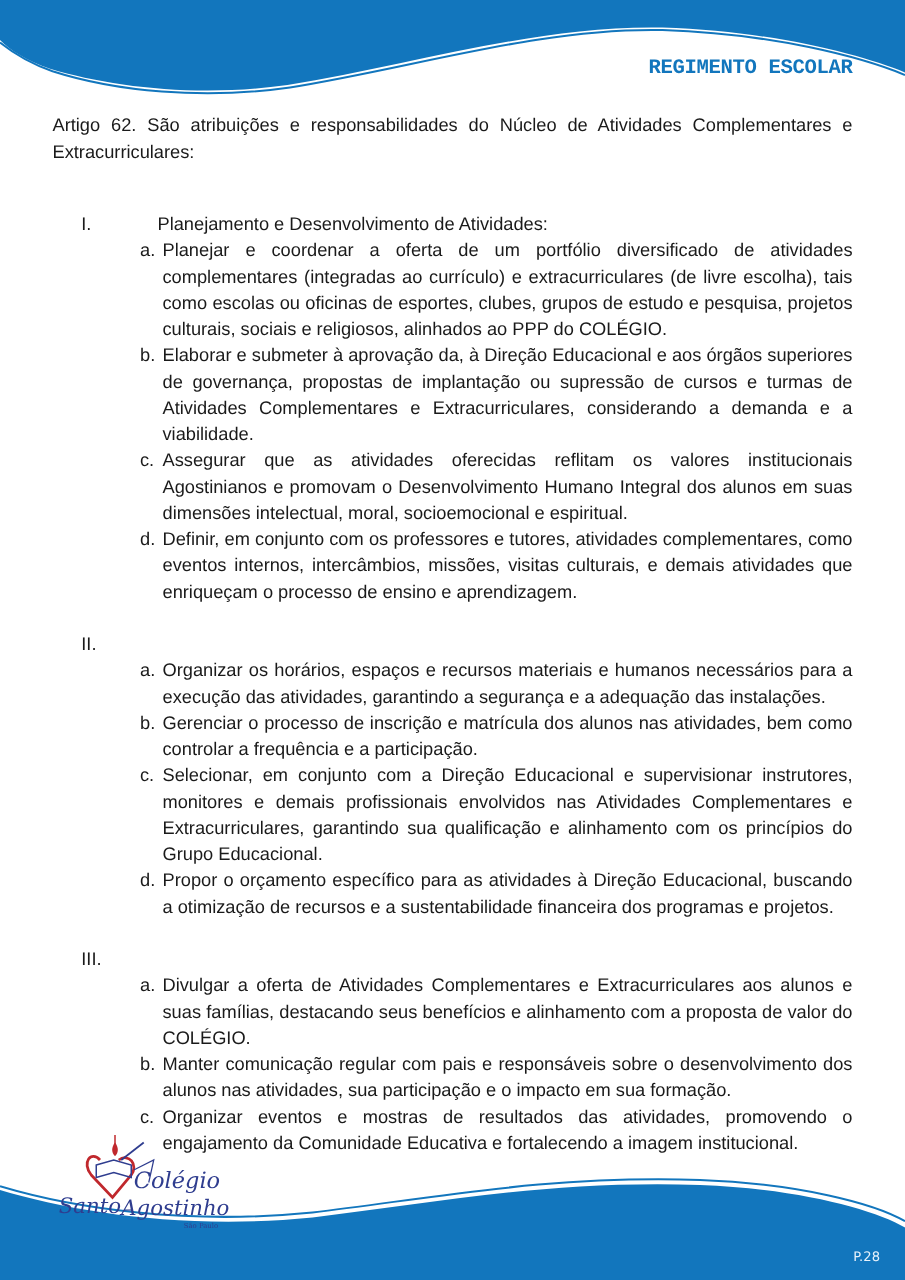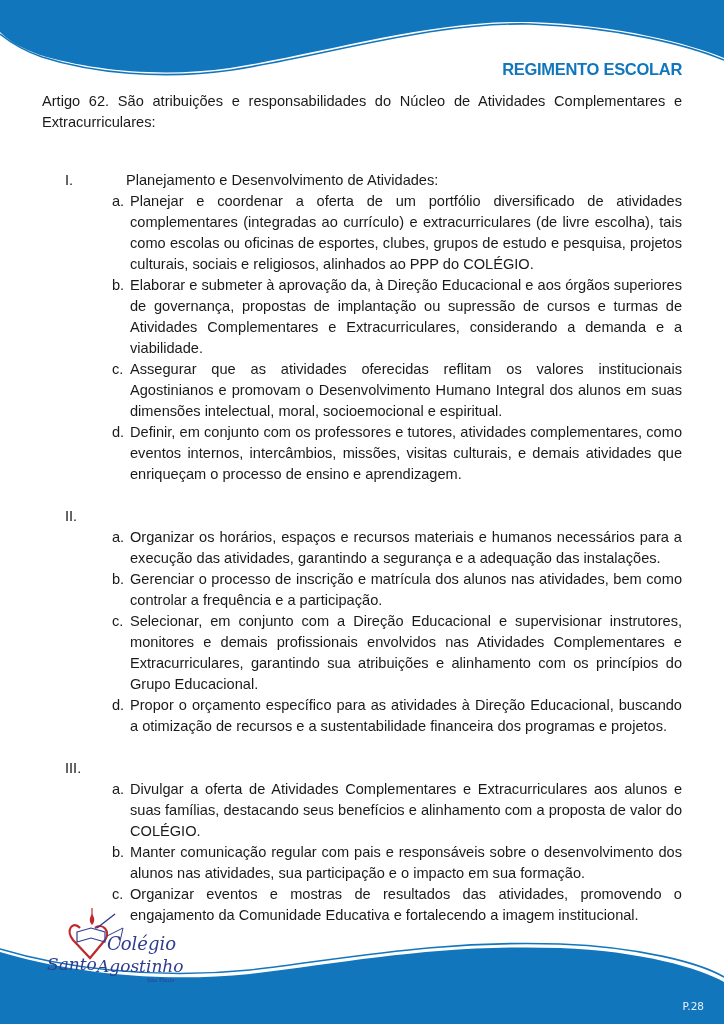--- a/index.html
+++ b/index.html
@@ -1,22 +1,22 @@
 <!DOCTYPE html>
 <html><head>
   <meta charset="utf-8">
   <style>
     * { margin: 0; padding: 0; box-sizing: border-box; }
     html, body { width: 724px; height: 1024px; background: #ffffff; overflow: hidden; }
     body { position: relative; font-family: "Liberation Sans", sans-serif; color: #1a1a1a; }
 
     .header-wave { position: absolute; left: 0; top: 0; width: 724px; height: 80px; }
     .doc-title {
-      position: absolute; right: 42px; top: 60px;
-      font-family: Liberation Sans, sans-serif; font-weight: bold;
+      position: absolute; right: 42px; top: 44px;
+      font-family: Liberation Mono, monospace; font-weight: bold;
       font-size: 16.5px; color: #1276bd; letter-spacing: -0.3px;
     }
 
     .content {
       position: absolute; left: 42px; top: 91px; width: 640px;
       font-size: 14.6px; line-height: 21px; color: #1a1a1a;
     }
     .intro { text-align: justify; margin-bottom: 37px; }
 
     .section { margin-bottom: 21px; }
@@ -87,21 +87,21 @@
       <div class="item">
         <span class="item-letter">a.</span>
         <span class="item-text">Organizar os horários, espaços e recursos materiais e humanos necessários para a execução das atividades, garantindo a segurança e a adequação das instalações.</span>
       </div>
       <div class="item">
         <span class="item-letter">b.</span>
         <span class="item-text">Gerenciar o processo de inscrição e matrícula dos alunos nas atividades, bem como controlar a frequência e a participação.</span>
       </div>
       <div class="item">
         <span class="item-letter">c.</span>
-        <span class="item-text">Selecionar, em conjunto com a Direção Educacional e supervisionar instrutores, monitores e demais profissionais envolvidos nas Atividades Complementares e Extracurriculares, garantindo sua atribuições e alinhamento com os princípios do Grupo Educacional.</span>
+        <span class="item-text">Selecionar, em conjunto com a Direção Educacional e supervisionar instrutores, monitores e demais profissionais envolvidos nas Atividades Complementares e Extracurriculares, garantindo sua qualificação e alinhamento com os princípios do Grupo Educacional.</span>
       </div>
       <div class="item">
         <span class="item-letter">d.</span>
         <span class="item-text">Propor o orçamento específico para as atividades à Direção Educacional, buscando a otimização de recursos e a sustentabilidade financeira dos programas e projetos.</span>
       </div>
     </div>
   </div>
 
   <div class="section">
     <div class="section-head">

